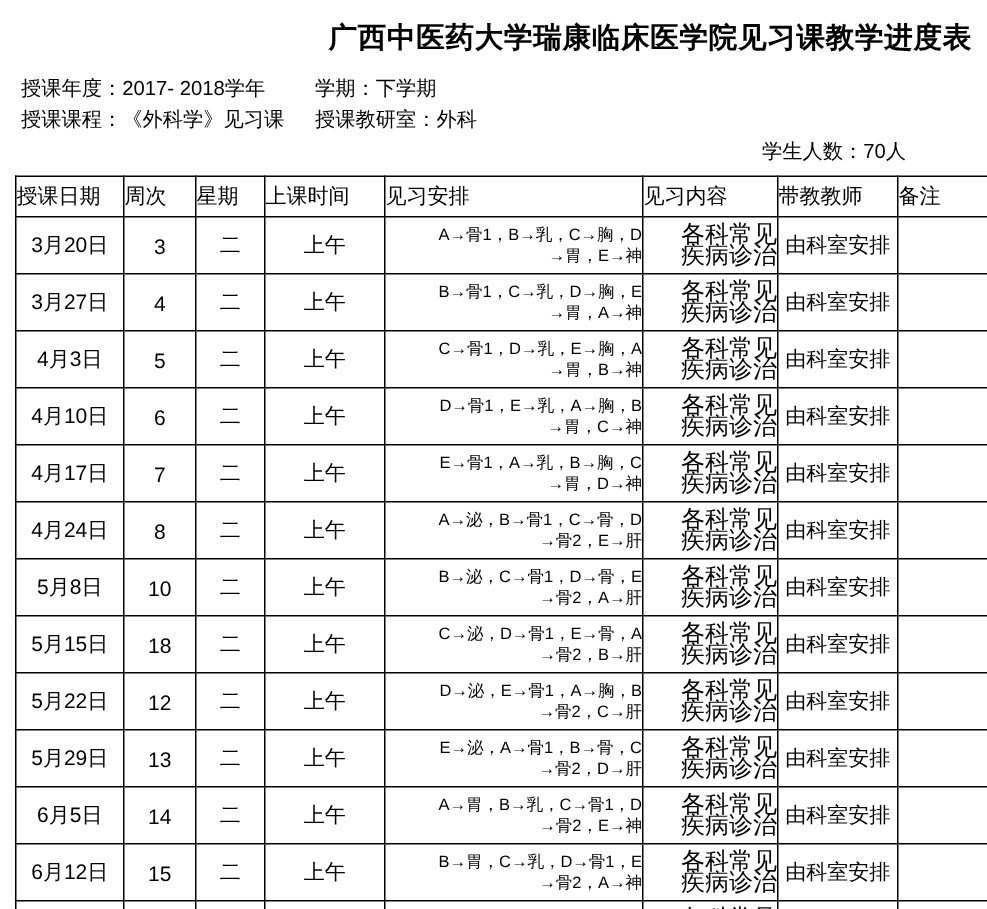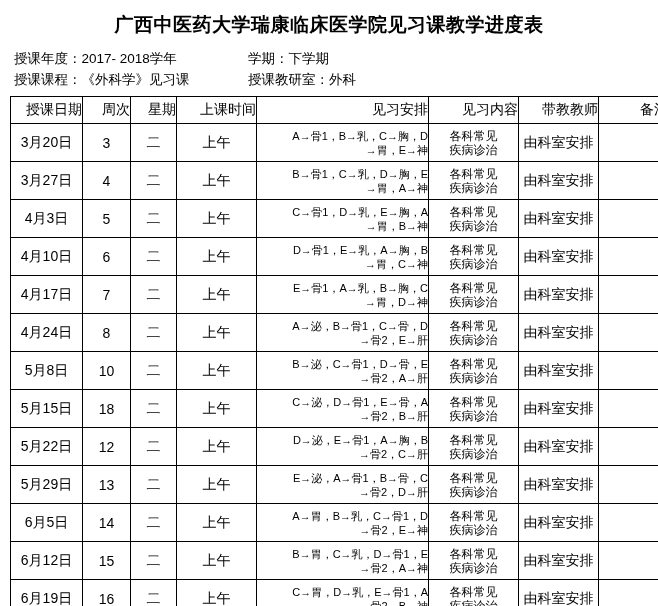--- a/index.html
+++ b/index.html
@@ -13,37 +13,36 @@
     font-family: "Liberation Sans", "DejaVu Sans", sans-serif;
     color: #000000;
     overflow: hidden;
   }
   .page {
     width: 658px;
     box-sizing: border-box;
     padding: 8px 10px 0 10px;
   }
   .doc-title {
-    text-align: center;
+    text-align: right;
     font-size: 19px;
     font-weight: bold;
     letter-spacing: 0.5px;
     margin: 4px 0 10px 0;
     font-family: "Liberation Serif", "DejaVu Serif", serif;
   }
   .meta {
     font-size: 13.5px;
     line-height: 21px;
     margin: 0 4px 6px 4px;
   }
   .meta-row {
     display: flex;
     width: 100%;
     white-space: nowrap;
-    gap: 38px;
   }
   .meta-cell { display: inline-block; }
   .m-a { width: 196px; }
   .m-d { flex: 1; }
 
   .r2-a { width: 196px; }
   .r2-b { width: 186px; }
   .r2-c { flex: 1; }
 
   .r3-a { width: 196px; }
@@ -59,37 +58,37 @@
   }
   table.sched th, table.sched td {
     border: 1px solid #000000;
     padding: 0;
     vertical-align: middle;
   }
   table.sched th {
     font-weight: normal;
     font-size: 14px;
     height: 26px;
-    text-align: right;
+    text-align: left;
   }
   td.c-date, td.c-week, td.c-day, td.c-time, td.c-teacher, td.c-remark {
     text-align: center;
     font-size: 14px;
   }
   td.c-arrange {
     font-size: 11px;
     line-height: 14px;
     padding: 2px 3px;
     text-align: right;
   }
   td.c-content {
-    font-size: 12px;
+    font-size: 16px;
     line-height: 14px;
     padding: 2px 3px;
-    text-align: center;
+    text-align: right;
   }
   tr.body-row { height: 38px; }
 
   col.w-date   { width: 72px; }
   col.w-week   { width: 48px; }
   col.w-day    { width: 46px; }
   col.w-time   { width: 80px; }
   col.w-arr    { width: 172px; }
   col.w-cont   { width: 90px; }
   col.w-teach  { width: 80px; }
@@ -105,20 +104,21 @@
   <div class="meta">
     <div class="meta-row">
       <span class="meta-cell m-a"><span>授课年度：</span><span>2017- 2018学年</span></span>
       <span class="meta-cell m-d"><span>学期：</span><span>下学期</span></span>
     </div>
     <div class="meta-row">
       <span class="meta-cell r2-a"><span>授课课程：</span><span>《外科学》见习课</span></span>
       <span class="meta-cell r2-c"><span>授课教研室：</span><span>外科</span></span>
     </div>
     <div class="meta-row">
+      <span class="meta-cell r3-d"><span>学生人数：</span><span>70人</span></span>
     </div>
   </div>
 
   <table class="sched">
     <colgroup>
       <col class="w-date">
         <col class="w-week">
         <col class="w-day">
         <col class="w-time">
       <col class="w-arr">

